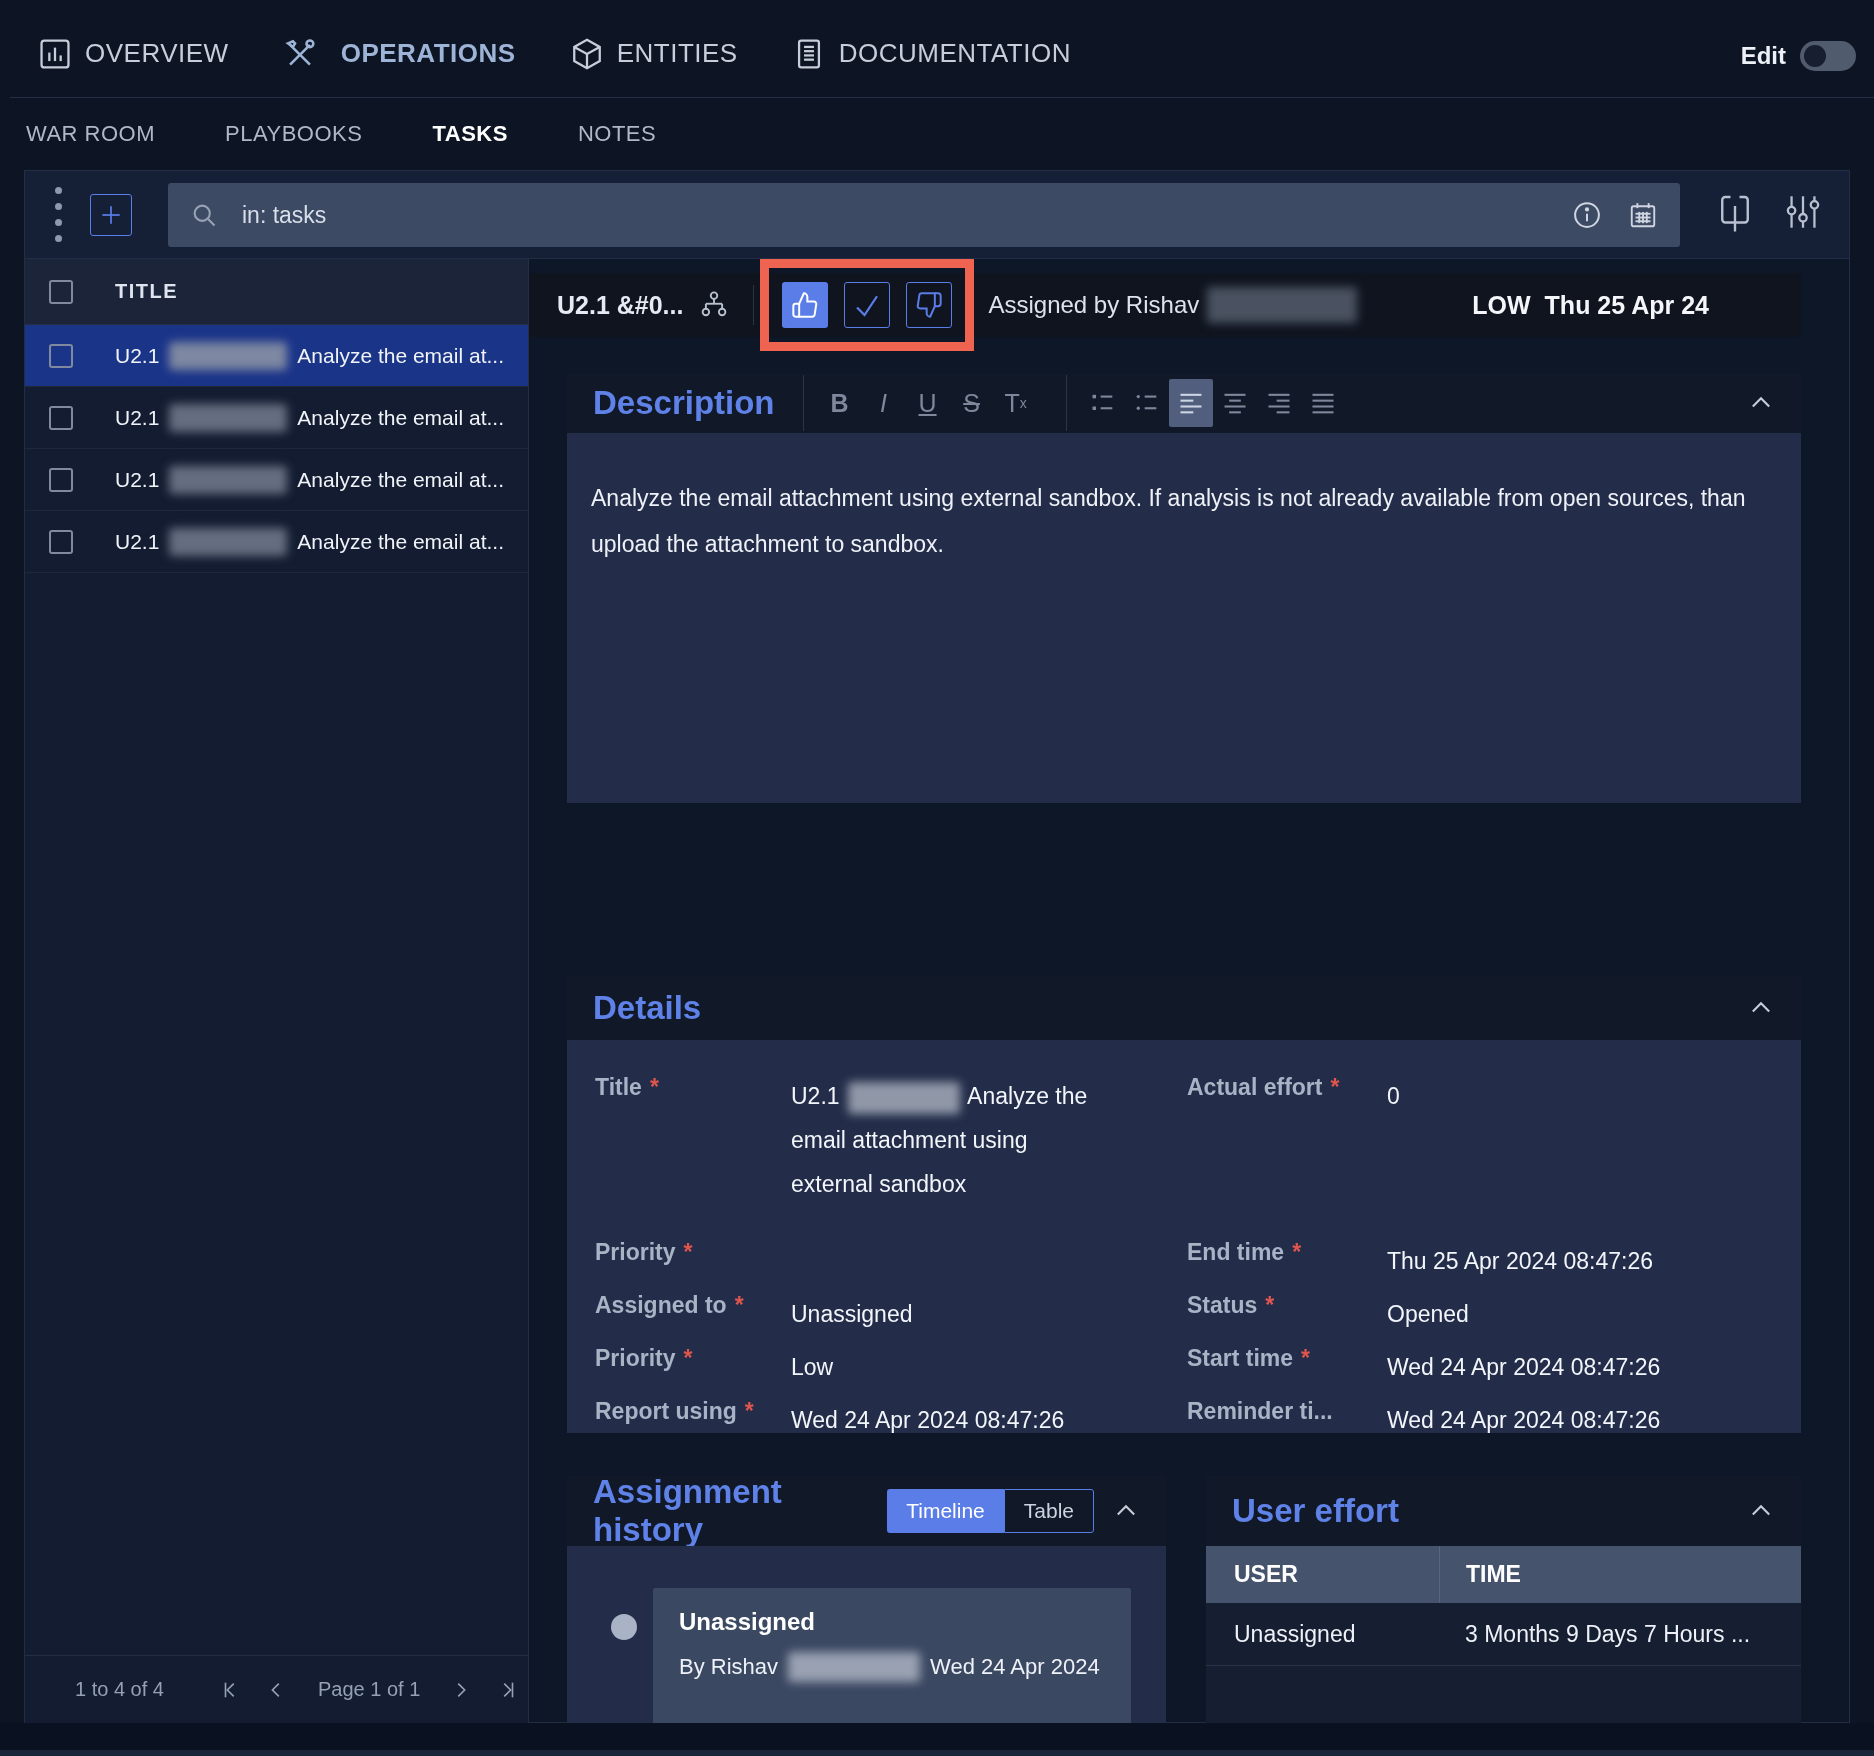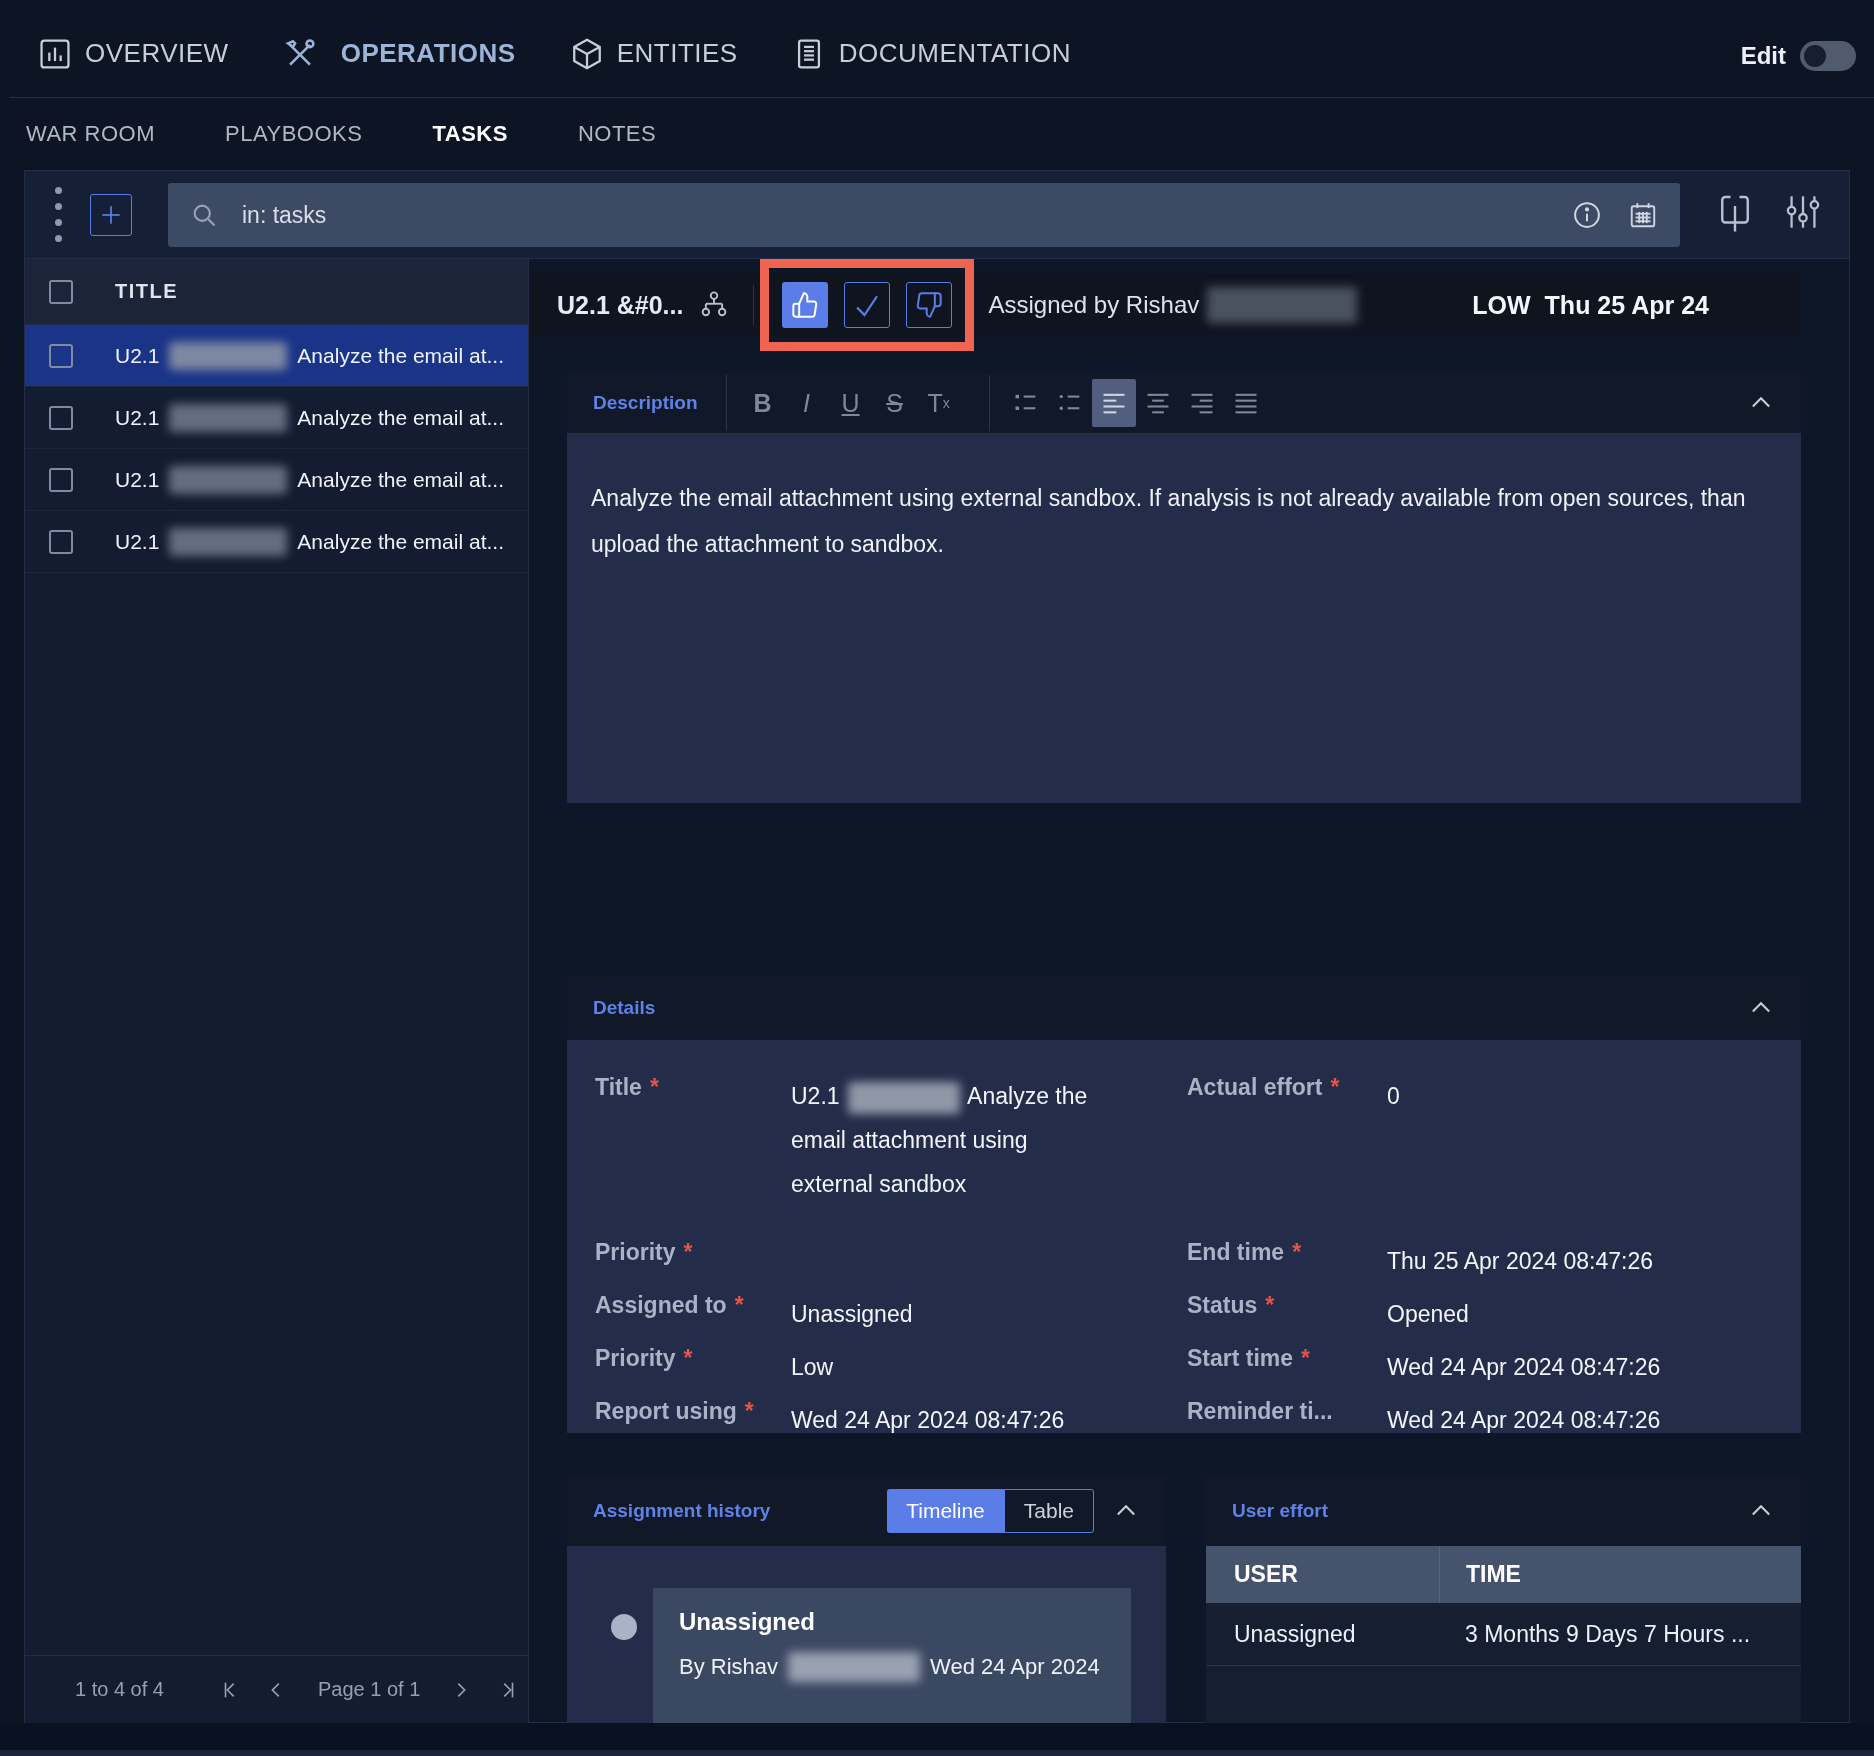--- a/index.html
+++ b/index.html
@@ -82,21 +82,21 @@
   .act-btn.filled { background:#5b7de8; }
   .act-btn.outline { background:transparent; border:1px solid #5b7de8; }
   .annotation { position:absolute; left:-16px; right:-16px; top:-23px; bottom:-23px;
     border:9px solid #ee6450; pointer-events:none; }
   .assigned { font-size:24px; color:#dde2ec; display:flex; align-items:center; gap:8px; white-space:nowrap; }
   .blur.name-b { width:150px; height:36px; background:#4a5160; border-radius:2px; }
   .low-date { margin-left:auto; display:flex; gap:14px; font-size:25px; font-weight:bold; color:#f4f6fa; white-space:nowrap; }
 
   
   .sec-head { height:60px; background:#111827; display:flex; align-items:center; padding:0 26px; }
-  .sec-title { font-size:19px; font-weight:bold; color:#5f82e8; }
+  .sec-title { font-size:33px; font-weight:bold; color:#5f82e8; }
   .chev { margin-left:auto; cursor:pointer; }
 
   
   .desc { position:absolute; left:542px; top:202px; width:1234px; height:566px; }
   .rt-sep { width:1px; height:56px; background:#2b3449; margin:0 14px 0 28px; }
   .rt-btn { width:44px; height:48px; display:flex; align-items:center; justify-content:center;
     color:#7e879b; font-size:25px; cursor:pointer; border-radius:2px; }
   .rt-btn.b { font-weight:bold; }
   .rt-btn.i { font-style:italic; }
   .rt-btn.u { text-decoration:underline; }

